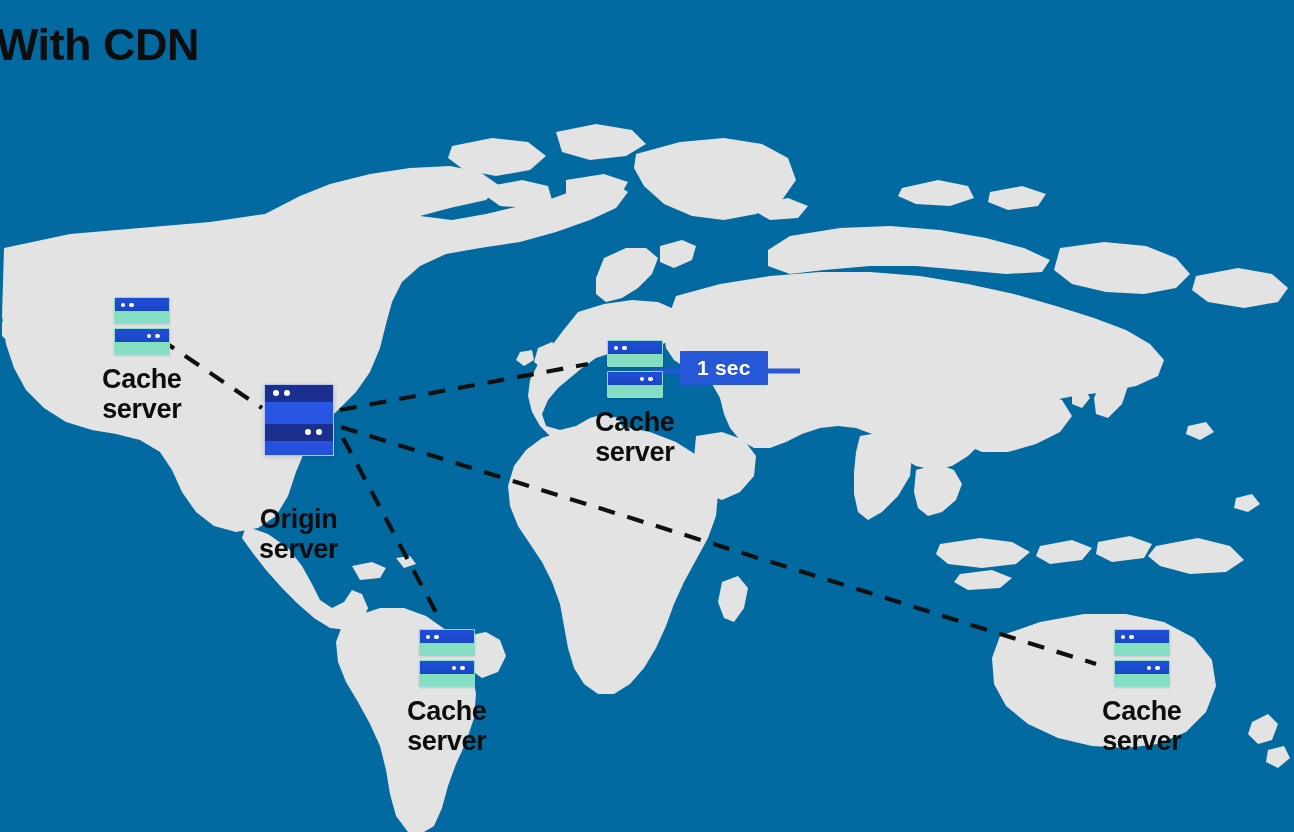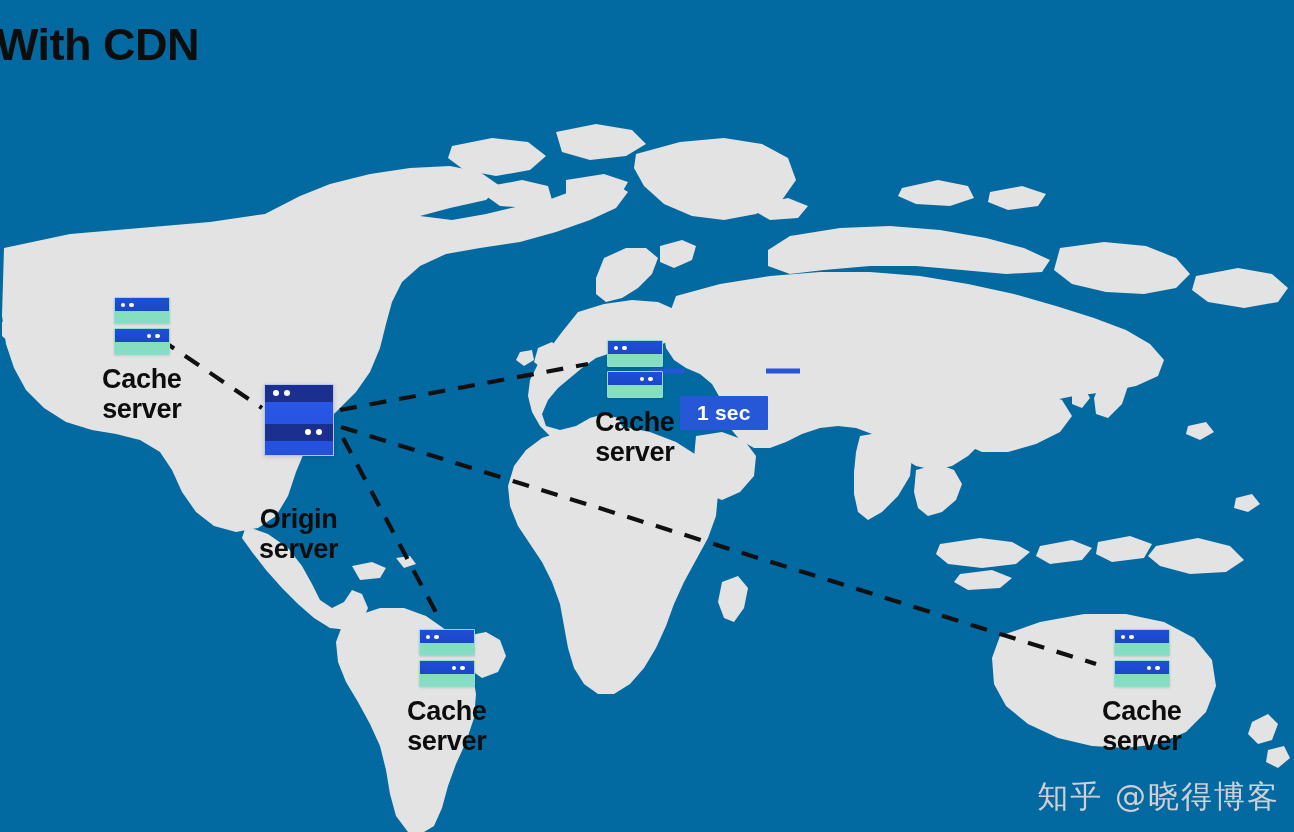--- a/index.html
+++ b/index.html
@@ -197,21 +197,20 @@
     top: 351px;
     padding: 6px 17px 7px 17px;
     background: #2657d6;
     color: #ffffff;
     font-size: 21px;
     font-weight: bold;
     letter-spacing: 0.2px;
     line-height: 1;
     white-space: nowrap;
     border-radius: 1px;
-    margin-top: 45px;
   }
 
   
   #watermark {
     position: absolute;
     right: 14px;
     bottom: 14px;
     font-size: 31px;
     color: #cfcfd4;
     letter-spacing: 2px;
@@ -416,15 +415,14 @@
           <div class="dots">
             <i></i>
             <i></i>
           </div>
         </div>
     </div>
     <div class="node-label">Cache
 server</div>
   </div>
 
-  <div id="watermark">知乎 @晓得博客</div>
 
 </div>
 
 </body></html>

